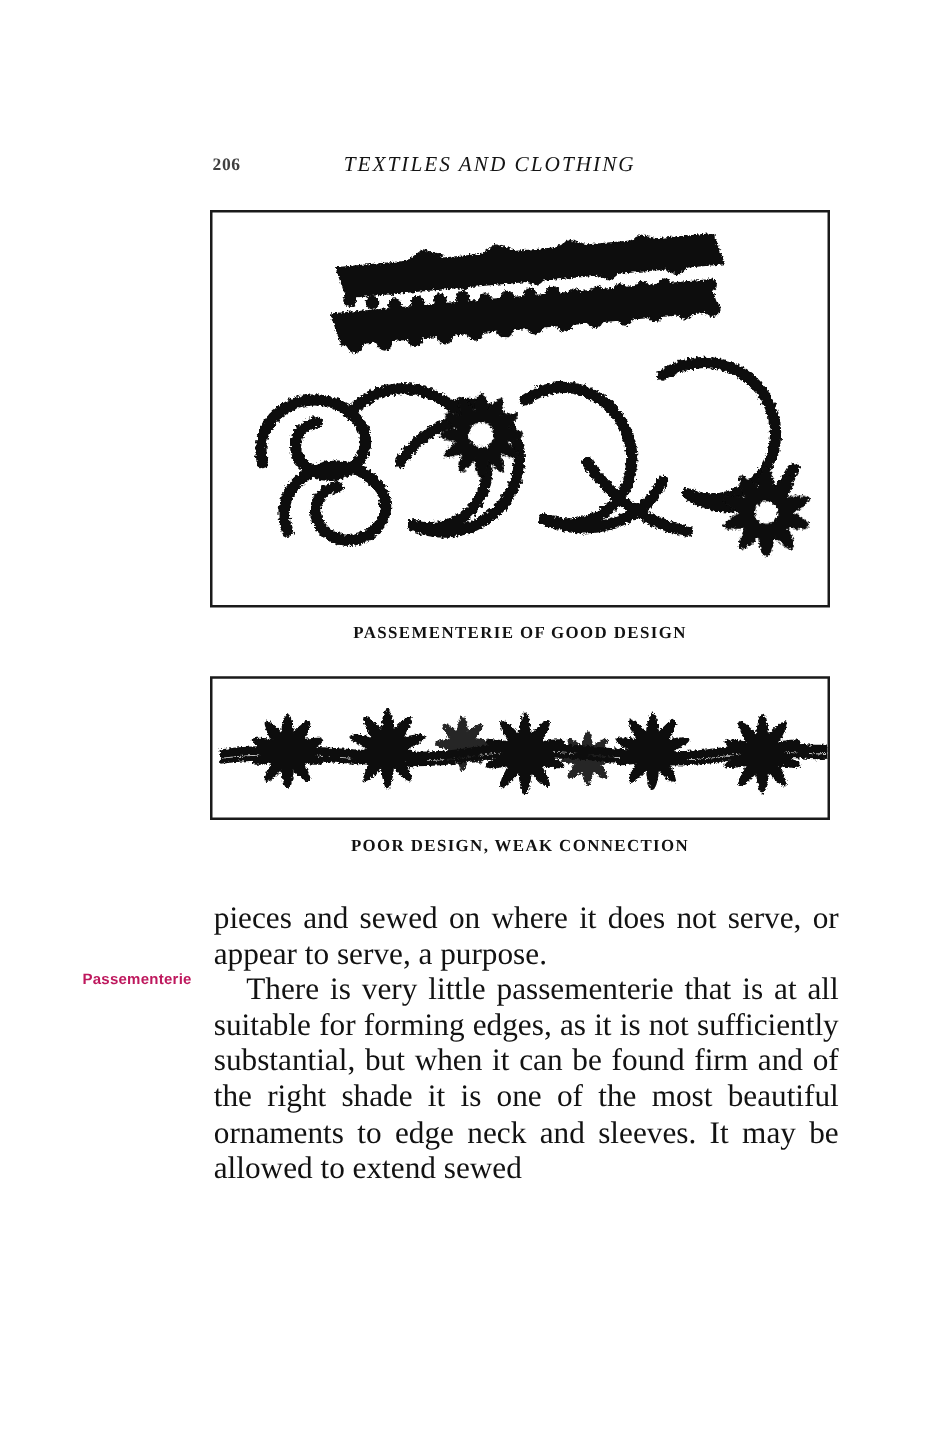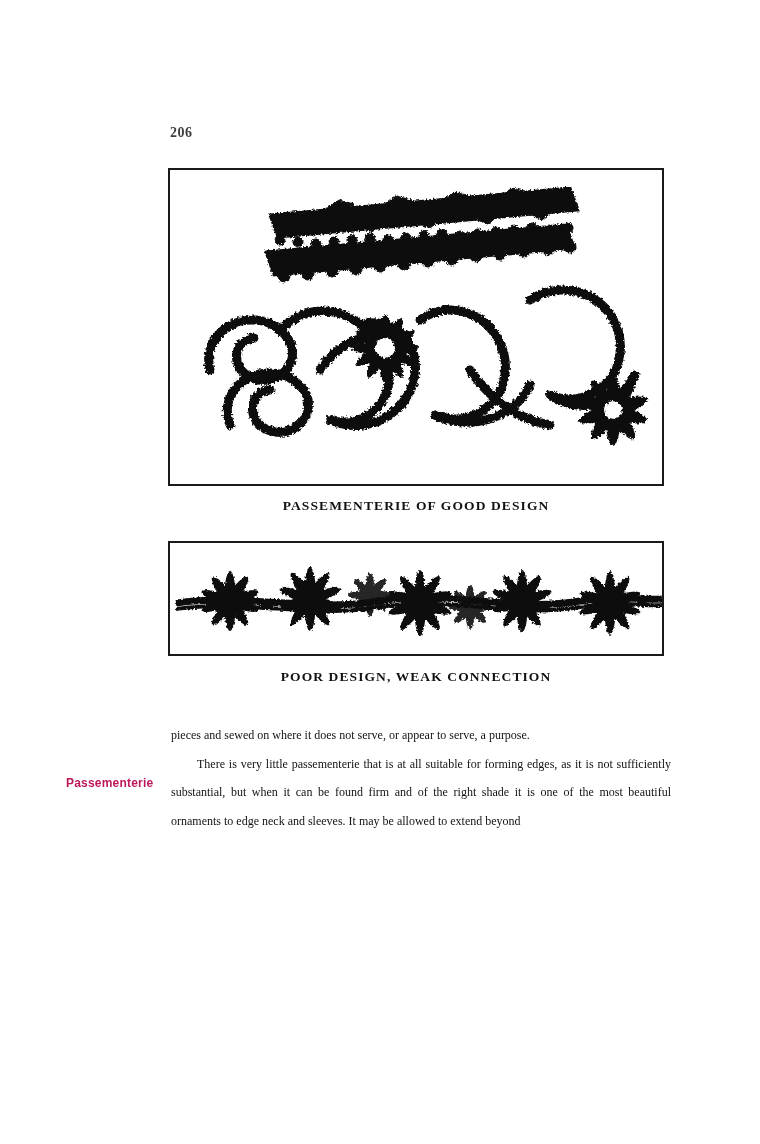--- a/index.html
+++ b/index.html
@@ -99,40 +99,41 @@
     font-size: 12px;
     letter-spacing: 0.2px;
     color: #be185d;
   }
   .body-text {
     position: absolute;
     left: 171px;
     top: 721px;
     width: 500px;
     font-family: "Liberation Serif", serif;
-    font-size: 12px;
+    font-size: 25px;
     line-height: 28.6px;
     color: #121212;
     text-align: justify;
     text-justify: inter-word;
   }
   .body-text p {
     margin: 0;
   }
   .body-text p.indent {
     text-indent: 26px;
   }
 </style>
 </head>
 <body>
 
 <div class="page">
 
   <div class="running-head">
     <div class="folio">206</div>
+    <div class="head-title">TEXTILES AND CLOTHING</div>
   </div>
 
   <div class="figure-block fig1">
     <div class="fig-frame">
       <svg viewBox="0 0 496 318" width="496" height="318" preserveAspectRatio="none">
         <defs>
           <filter id="rough1" x="-20%" y="-20%" width="140%" height="140%">
             <feTurbulence type="fractalNoise" baseFrequency="0.55" numOctaves="3" seed="7" result="t"></feTurbulence>
             <feDisplacementMap in="SourceGraphic" in2="t" scale="4" xChannelSelector="R" yChannelSelector="G"></feDisplacementMap>
           </filter>
@@ -308,16 +309,16 @@
         </g>
       </svg>
     </div>
     <div class="caption cap2">POOR DESIGN, WEAK CONNECTION</div>
   </div>
 
   <div class="sidenote">Passementerie</div>
 
   <div class="body-text">
     <p>pieces and sewed on where it does not serve, or appear to serve, a purpose.</p>
-    <p class="indent">There is very little passementerie that is at all suitable for forming edges, as it is not sufficiently substantial, but when it can be found firm and of the right shade it is one of the most beautiful ornaments to edge neck and sleeves.   It may be allowed to extend beyond</p>
+    <p class="indent">There is very little passementerie that is at all suitable for forming edges, as it is not sufficiently substantial, but when it can be found firm and of the right shade it is one of the most beautiful ornaments to edge neck and sleeves.   It may be allowed to extend sewed</p>
   </div>
 
 </div>
 
 </body></html>

